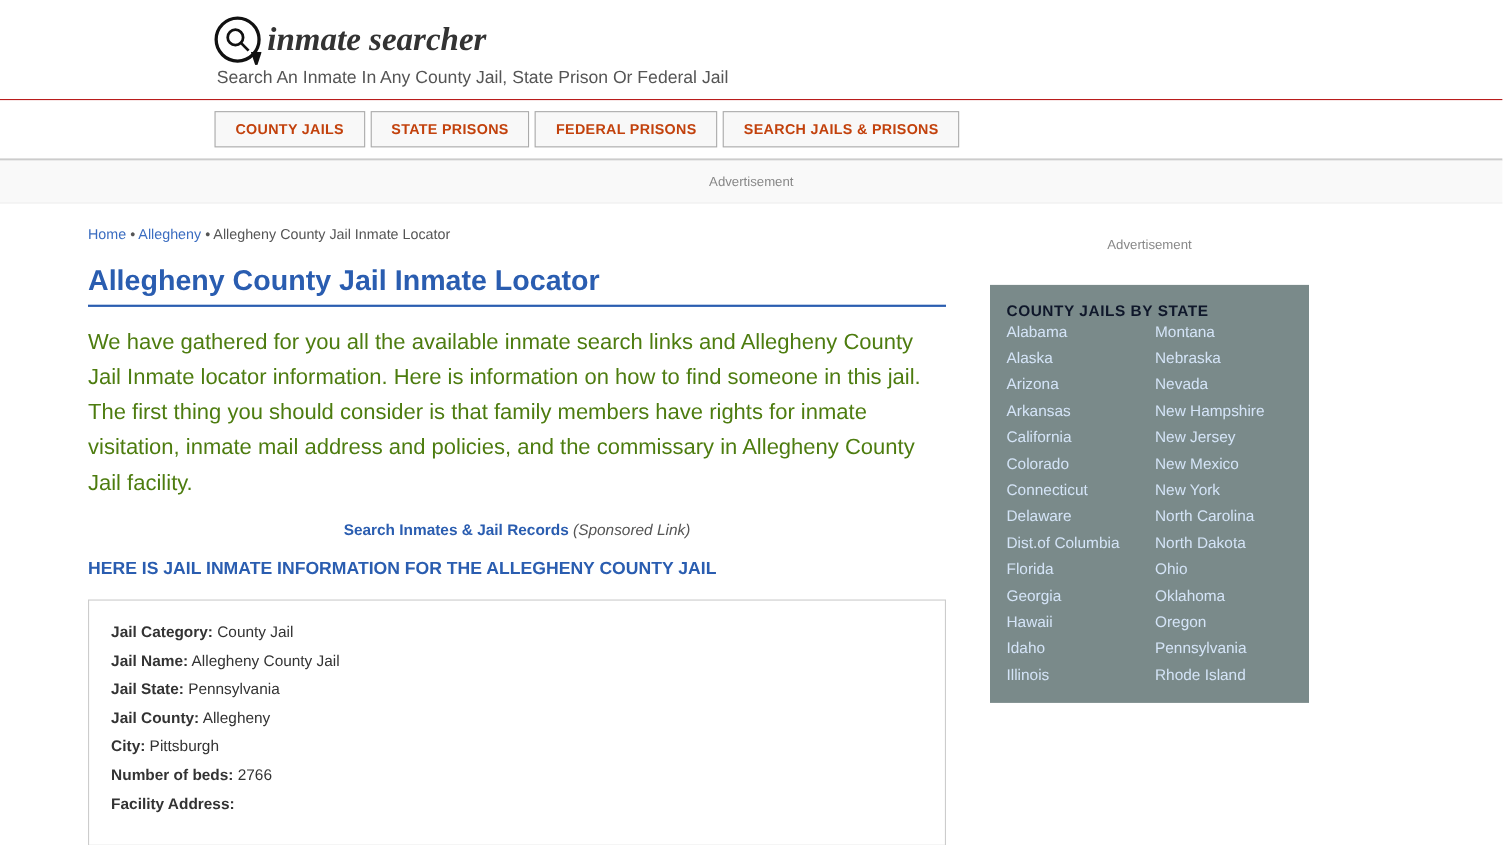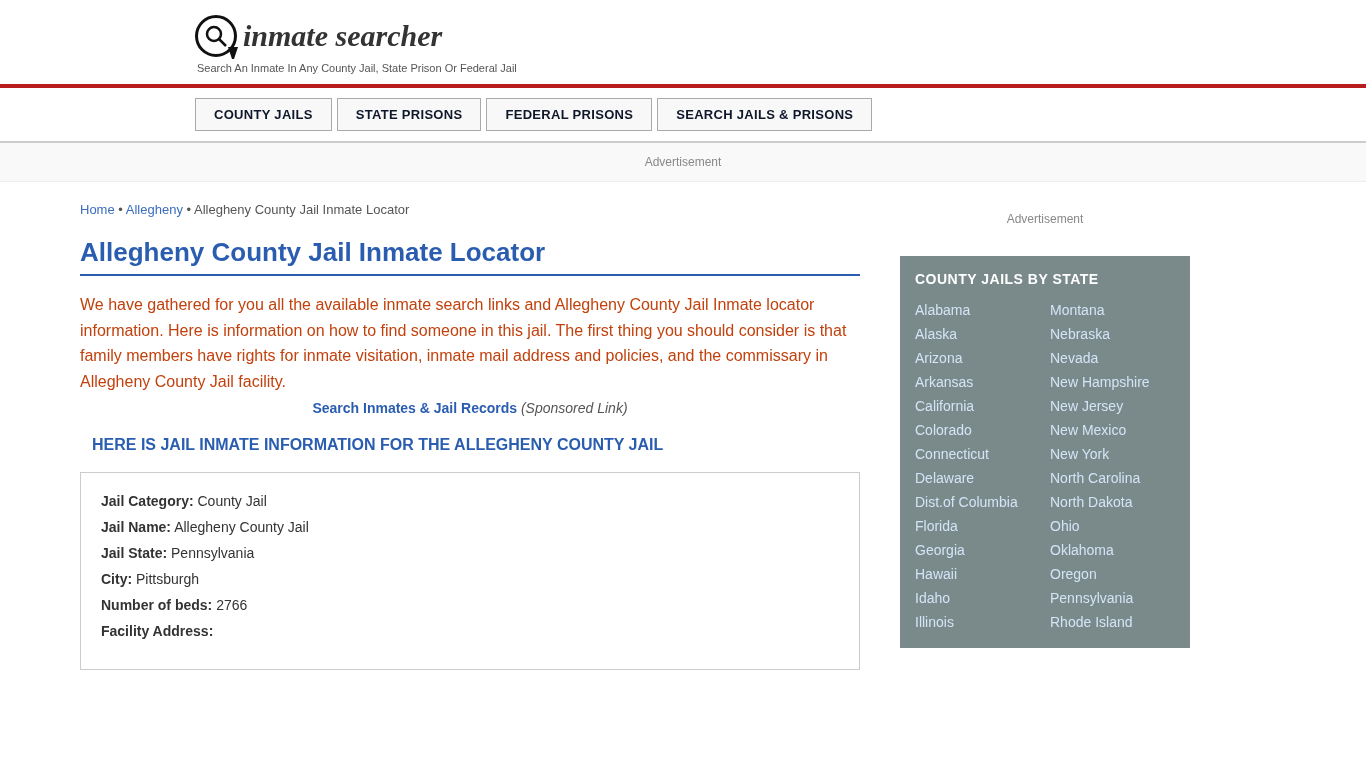--- a/index.html
+++ b/index.html
@@ -1,88 +1,88 @@
 <!DOCTYPE html>
 <html><head>
   <meta charset="utf-8">
   <style>
     * { margin: 0; padding: 0; box-sizing: border-box; }
     body { font-family: Arial, sans-serif; font-size: 14px; color: #333; background: #fff; }
     
     
-    .header { padding: 15px 195px 10px; border-bottom: 4px solid #b91c1c; }
+    .header { padding: 15px 195px 10px; border-bottom: 1px solid #b91c1c; }
     .logo-area { display: flex; align-items: center; margin-bottom: 5px; }
     .logo-icon {
       width: 42px; height: 42px; border: 3px solid #111; border-radius: 50%;
       display: flex; align-items: center; justify-content: center;
       font-size: 18px; font-weight: bold; color: #111; margin-right: 6px; background: #fff;
       position: relative;
     }
     .logo-icon::after {
       content: '';
       position: absolute;
       bottom: -5px; right: -4px;
       width: 10px; height: 12px;
       background: #111;
       clip-path: polygon(0 0, 100% 0, 60% 100%, 40% 100%);
     }
     .logo-text { font-size: 30px; font-weight: bold; font-family: Georgia, serif; color: #111; font-style: italic; }
     .logo-text span { color: #333; }
-    .tagline { font-size: 11px; color: #555; margin-left: 2px; }
+    .tagline { font-size: 16px; color: #555; margin-left: 2px; }
 
     
     .nav { padding: 10px 195px; display: flex; gap: 0; border-bottom: 2px solid #ccc; }
     .nav-btn {
       padding: 8px 18px;
       border: 1px solid #aaa;
       background: #f8f8f8;
       cursor: pointer;
       font-size: 13px;
       font-weight: bold;
-      color: #0f172a;
+      color: #c2410c;
       letter-spacing: 0.3px;
       margin-right: 5px;
     }
 
     
     .ad-bar { background: #f9f9f9; text-align: center; padding: 12px; color: #888; font-size: 12px; border-bottom: 1px solid #eee; }
 
     
     .main-container { display: flex; padding: 0 80px; }
     .content { flex: 1; padding: 20px 20px 20px 0; max-width: 800px; }
     .sidebar { width: 310px; flex-shrink: 0; padding: 20px 0 20px 20px; }
 
     
     .breadcrumb { font-size: 13px; color: #555; margin-bottom: 20px; }
     .breadcrumb a { color: #3a6cc0; text-decoration: none; }
 
     
     .page-title { font-size: 26px; color: #2a5db0; font-weight: bold; margin-bottom: 16px; border-bottom: 2px solid #2a5db0; padding-bottom: 6px; }
 
     
-    .description { font-size: 16px; line-height: 1.6; color: #c2410c; margin-bottom: 6px; }
+    .description { font-size: 20px; line-height: 1.6; color: #4d7c0f; margin-bottom: 18px; }
 
     
     .sponsored-link { text-align: center; margin-bottom: 20px; font-size: 14px; }
     .sponsored-link a { color: #2a5db0; font-weight: bold; text-decoration: none; text-align: right; }
     .sponsored-link .sponsored-text { color: #555; font-style: italic; }
 
     
-    .section-heading { color: #2a5db0; font-size: 16px; font-weight: bold; margin-bottom: 18px; margin-left: 12px; }
+    .section-heading { color: #2a5db0; font-size: 16px; font-weight: bold; margin-bottom: 18px; }
 
     
     .info-box { border: 1px solid #ccc; padding: 20px; margin-bottom: 20px; font-size: 14px; }
     .info-row { margin-bottom: 10px; }
     .info-label { font-weight: bold; }
     .info-value { color: #333; }
 
     
     .sidebar-ad { text-align: center; color: #888; font-size: 12px; margin-bottom: 20px; padding: 10px; }
     .sidebar-box { background: #7a8a8a; padding: 15px; }
-    .sidebar-box h3 { color: #ffffff; font-size: 14px; font-weight: bold; margin-bottom: 12px; text-transform: uppercase; letter-spacing: 0.5px; }
+    .sidebar-box h3 { color: #0f172a; font-size: 14px; font-weight: bold; text-transform: uppercase; letter-spacing: 0.5px; }
     .states-grid { display: grid; grid-template-columns: 1fr 1fr; gap: 2px 10px; }
     .state-link { color: #d4e4f7; font-size: 14px; text-decoration: none; padding: 3px 0; display: block; }
   </style>
 </head>
 <body>
 
 <div class="header">
   <div class="logo-area">
     <div class="logo-icon">
       <svg width="24" height="24" viewBox="0 0 24 24">
@@ -136,20 +136,24 @@
         <span class="info-label">Jail Category:</span>
         <span class="info-value"> </span><span class="info-value">County Jail</span>
       </div>
       <div class="info-row">
         <span class="info-label">Jail Name:</span>
         <span class="info-value"> </span><span class="info-value">Allegheny County Jail</span>
       </div>
       <div class="info-row">
         <span class="info-label">Jail State:</span>
         <span class="info-value"> </span><span class="info-value">Pennsylvania</span>
+      </div>
+      <div class="info-row">
+        <span class="info-label">Jail County:</span>
+        <span class="info-value"> </span><span class="info-value">Allegheny</span>
       </div>
       <div class="info-row">
         <span class="info-label">City:</span>
         <span class="info-value"> </span><span class="info-value">Pittsburgh</span>
       </div>
       <div class="info-row">
         <span class="info-label">Number of beds:</span>
         <span class="info-value"> </span><span class="info-value">2766</span>
       </div>
       <div class="info-row">

